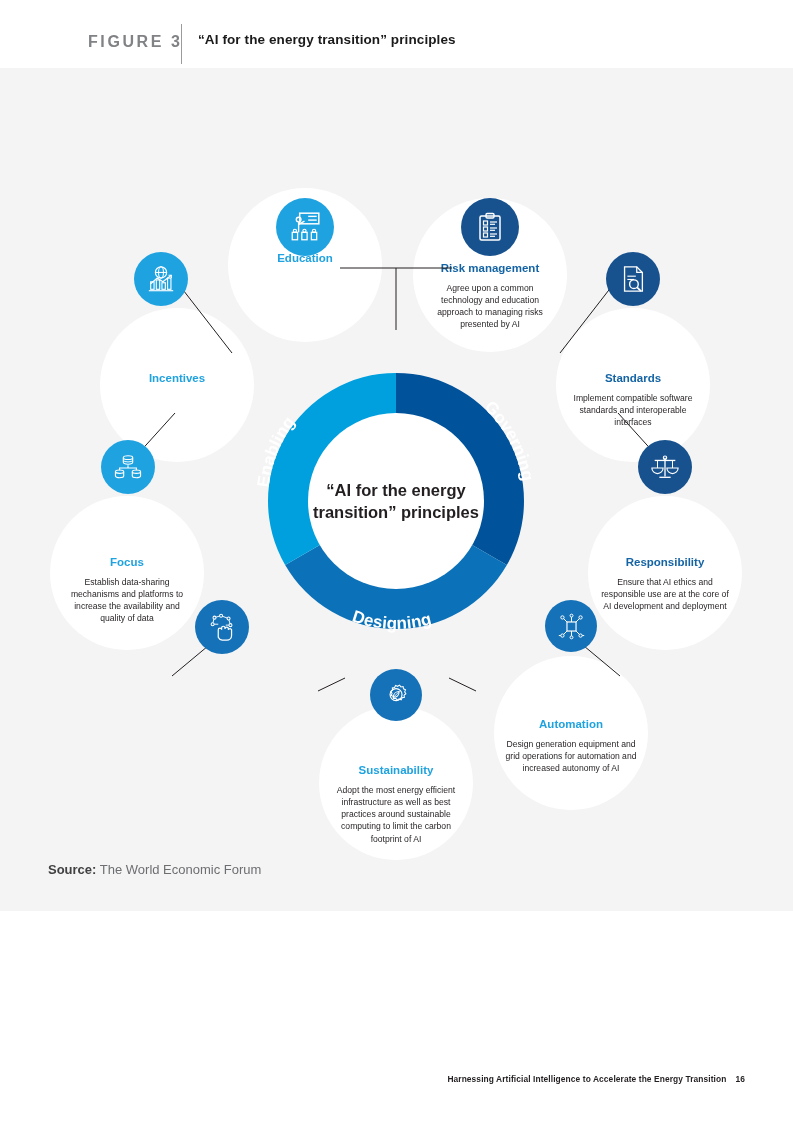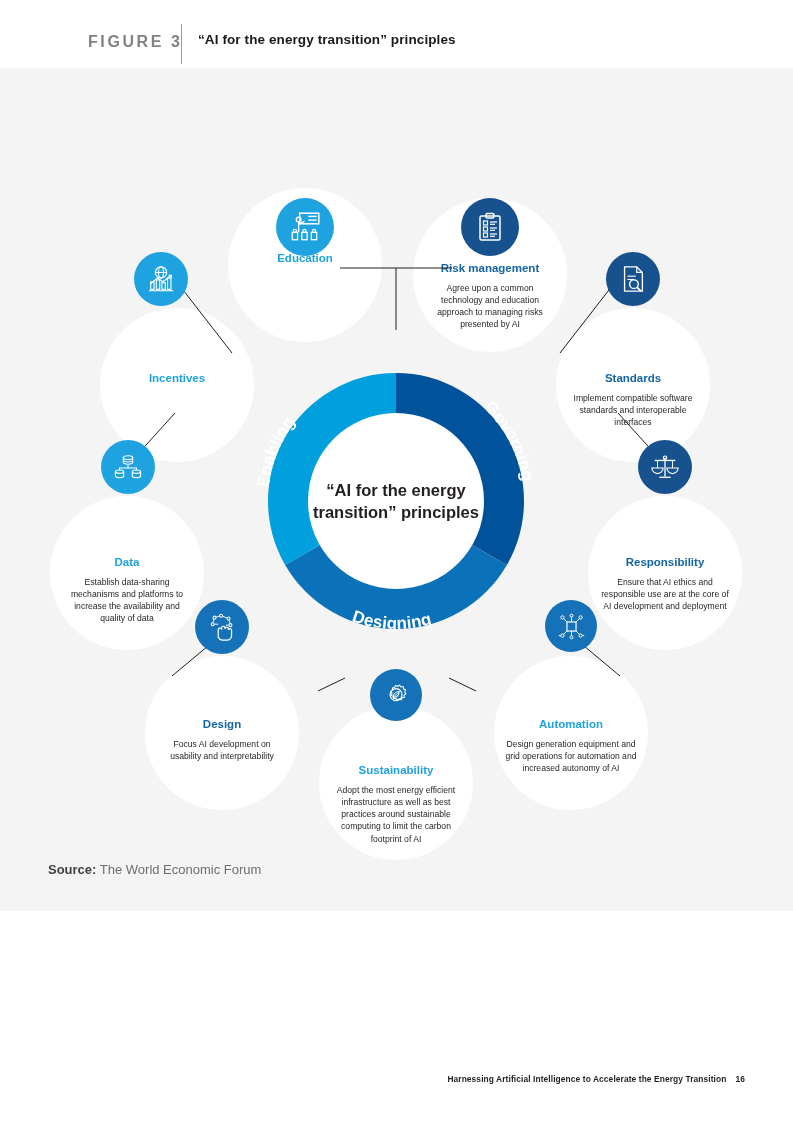--- a/index.html
+++ b/index.html
@@ -200,21 +200,21 @@
         <path d="M7 3 h13 l6 6 v20 h-19 z" fill="none" stroke="#fff" stroke-width="1.4"></path>
         <polyline points="20,3 20,9 26,9" fill="none" stroke="#fff" stroke-width="1.3"></polyline>
         <line x1="10" y1="13" x2="19" y2="13" stroke="#fff" stroke-width="1.2"></line>
         <line x1="10" y1="16.5" x2="17" y2="16.5" stroke="#fff" stroke-width="1.2"></line>
         <circle cx="17" cy="21.5" r="4.6" fill="none" stroke="#fff" stroke-width="1.5"></circle>
         <line x1="20.4" y1="25" x2="24.5" y2="29" stroke="#fff" stroke-width="1.8"></line>
       </svg>
     </div>
 
     <div class="node" style="left:50px;top:428px;width:154px;height:154px;padding:60px 14px 0;">
-      <div class="node-title light">Data</div>
+      <div class="node-title light">Focus</div>
       <div class="node-desc">Establish data-sharing mechanisms and platforms to increase the availability and quality of data</div>
     </div>
     <div class="ibubble" style="left:101px;top:372px;width:54px;height:54px;background:#1FA2E0;">
       <svg width="30" height="30" viewBox="0 0 32 32">
         <ellipse cx="16" cy="6" rx="5" ry="2" fill="none" stroke="#fff" stroke-width="1.2"></ellipse>
         <path d="M11 6 v5 a5 2 0 0 0 10 0 v-5" fill="none" stroke="#fff" stroke-width="1.2"></path>
         <line x1="11" y1="8.5" x2="11" y2="8.5" stroke="#fff" stroke-width="1"></line>
         <path d="M11 8.6 a5 2 0 0 0 10 0" fill="none" stroke="#fff" stroke-width="1"></path>
         <ellipse cx="7" cy="21" rx="4.4" ry="1.8" fill="none" stroke="#fff" stroke-width="1.2"></ellipse>
         <path d="M2.6 21 v4.6 a4.4 1.8 0 0 0 8.8 0 v-4.6" fill="none" stroke="#fff" stroke-width="1.2"></path>
@@ -236,24 +236,20 @@
         <line x1="5" y1="9" x2="27" y2="9" stroke="#fff" stroke-width="1.4"></line>
         <circle cx="16" cy="6" r="1.8" fill="none" stroke="#fff" stroke-width="1.2"></circle>
         <path d="M2 17 a6 6 0 0 0 12 0 z" fill="none" stroke="#fff" stroke-width="1.2"></path>
         <line x1="8" y1="9" x2="8" y2="17" stroke="#fff" stroke-width="1.1"></line>
         <path d="M18 17 a6 6 0 0 0 12 0 z" fill="none" stroke="#fff" stroke-width="1.2"></path>
         <line x1="24" y1="9" x2="24" y2="17" stroke="#fff" stroke-width="1.1"></line>
         <line x1="10" y1="27" x2="22" y2="27" stroke="#fff" stroke-width="1.4"></line>
       </svg>
     </div>
 
-    <div class="node" style="left:145px;top:588px;width:154px;height:154px;padding:62px 16px 0;">
-      <div class="node-title dark">Design</div>
-      <div class="node-desc">Focus AI development on usability and interpretability</div>
-    </div>
     <div class="ibubble" style="left:195px;top:532px;width:54px;height:54px;background:#1572B8;">
       <svg width="30" height="30" viewBox="0 0 32 32">
         <path d="M12 26 v-7 a1.8 1.8 0 0 1 3.6 0 v-2 a1.8 1.8 0 0 1 3.6 0 v1 a1.8 1.8 0 0 1 3.6 0 v1 a1.8 1.8 0 0 1 3.4 0 v6 a5 5 0 0 1 -5 5 h-5 a5 5 0 0 1 -4.2 -3 z" fill="none" stroke="#fff" stroke-width="1.3"></path>
         <circle cx="8" cy="6" r="1.6" fill="none" stroke="#fff" stroke-width="1.1"></circle>
         <circle cx="15" cy="4" r="1.6" fill="none" stroke="#fff" stroke-width="1.1"></circle>
         <circle cx="23" cy="7" r="1.6" fill="none" stroke="#fff" stroke-width="1.1"></circle>
         <circle cx="6" cy="13" r="1.6" fill="none" stroke="#fff" stroke-width="1.1"></circle>
         <circle cx="25" cy="14" r="1.6" fill="none" stroke="#fff" stroke-width="1.1"></circle>
         <line x1="9.5" y1="5.5" x2="13.5" y2="4.3" stroke="#fff" stroke-width="1"></line>
         <line x1="16.6" y1="4.6" x2="21.5" y2="6.4" stroke="#fff" stroke-width="1"></line>

